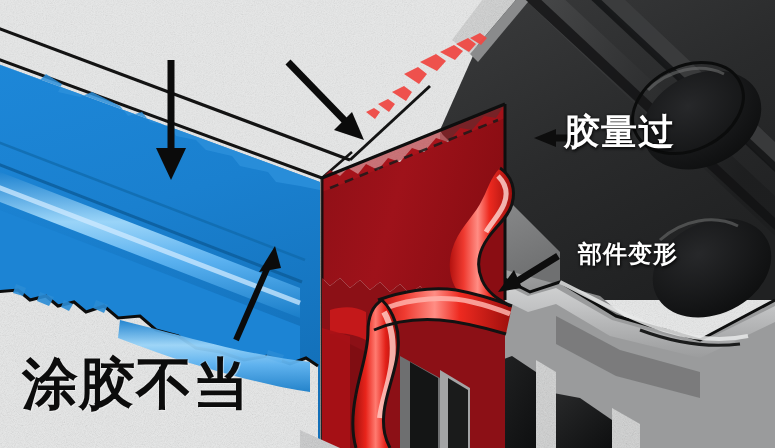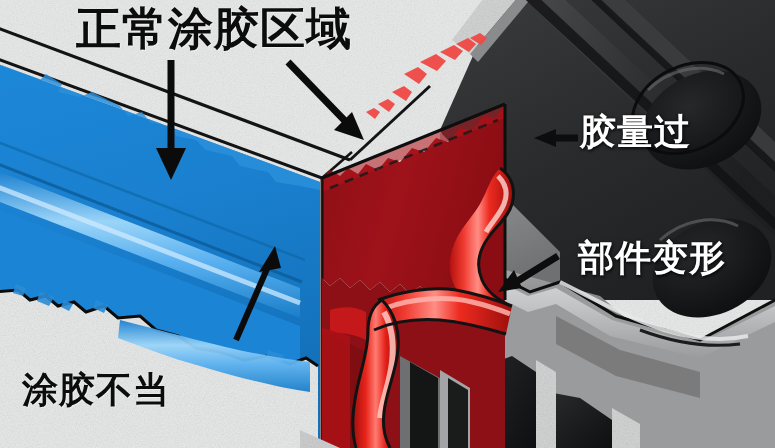--- a/index.html
+++ b/index.html
@@ -22,23 +22,23 @@
   }
   .anno-dark{
     color:#0c0c0c;
     text-shadow:0 0 2px rgba(255,255,255,.55), 1px 1px 0 rgba(255,255,255,.35);
   }
   .anno-light{
     color:#ffffff;
     text-shadow:0 0 3px rgba(0,0,0,.75), 1px 2px 3px rgba(0,0,0,.6);
   }
   #title-normal{left:76px;top:4px;font-size:45px;}
-  #label-improper{left:22px;top:370px;font-size:36px;}
-  #label-overflow{left:580px;top:112px;font-size:36px;text-align:center;}
-  #label-deform{left:578px;top:241px;font-size:36px;font-family:Liberation Mono, monospace;}
+  #label-improper{left:22px;top:357px;font-size:56px;font-family:Liberation Mono, monospace;}
+  #label-overflow{left:564px;top:112px;font-size:36px;text-align:center;}
+  #label-deform{left:578px;top:241px;font-size:24px;}
 </style>
 </head>
 <body>
 
 <div id="stage">
 
   <svg class="layer" viewBox="0 0 775 448">
     <defs>
 
       <filter id="speckle" x="0" y="0" width="100%" height="100%">
@@ -316,21 +316,20 @@
         <path d="M 534 138 L 556 129 L 556 147 Z" fill="#0d0d0d"></path>
       </g>
 
       <g>
         <path d="M 558 256 L 516 282" stroke="#0d0d0d" stroke-width="7" fill="none"></path>
         <path d="M 498 292 L 522 288 L 514 270 Z" fill="#0d0d0d"></path>
       </g>
     </g>
   </svg>
 
-  <div id="title-normal" class="anno anno-dark">正常涂胶区域</div>
 
   <div id="label-improper" class="anno anno-dark">涂胶不当</div>
 
   <div id="label-overflow" class="anno anno-light">
     <div>胶量过</div>
   </div>
 
   <div id="label-deform" class="anno anno-light">部件变形</div>
 
 </div>

